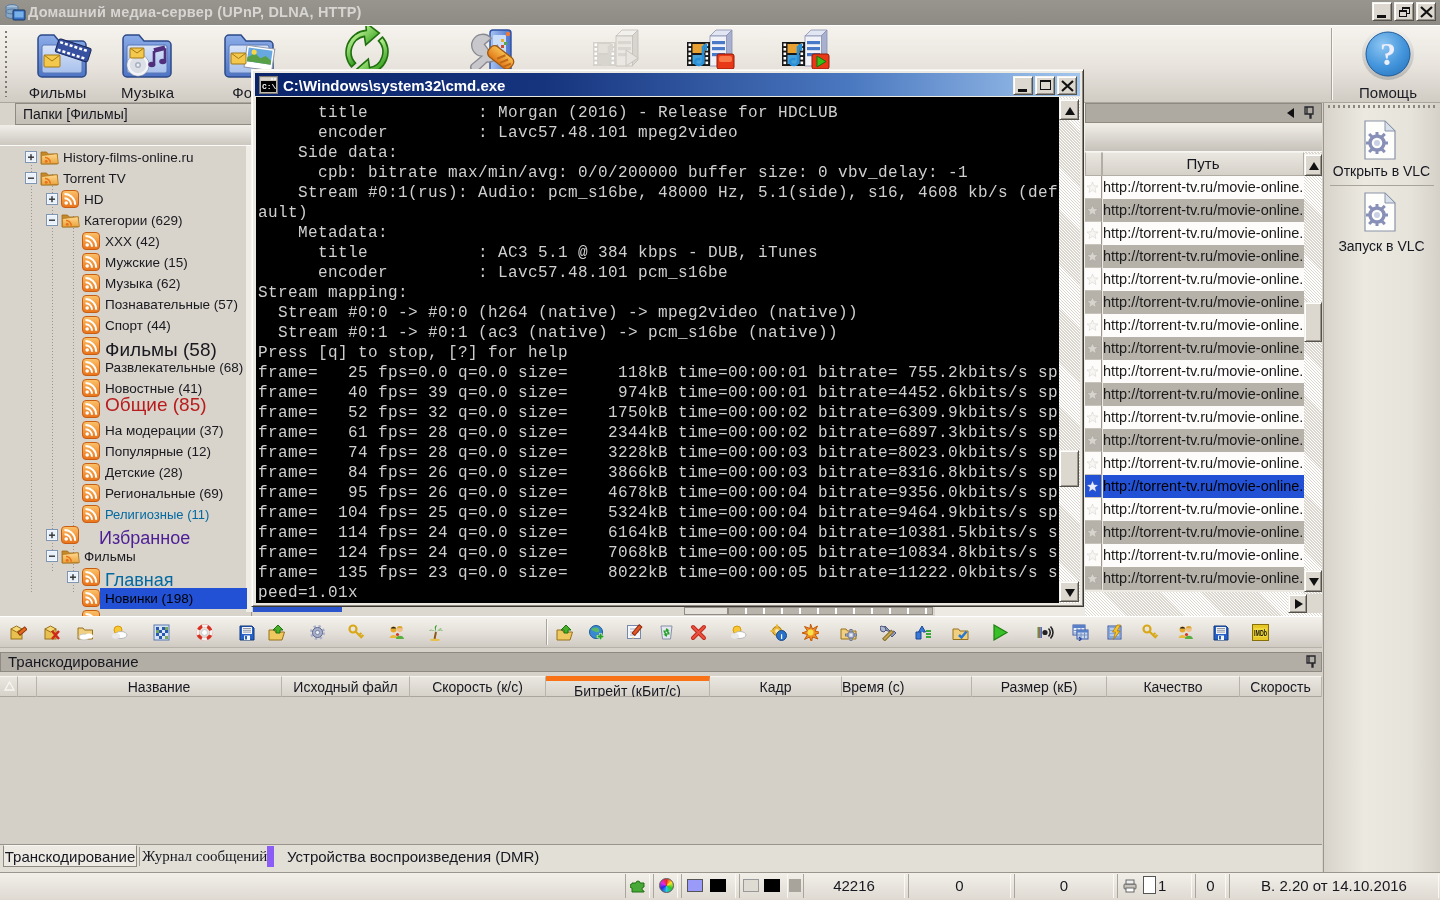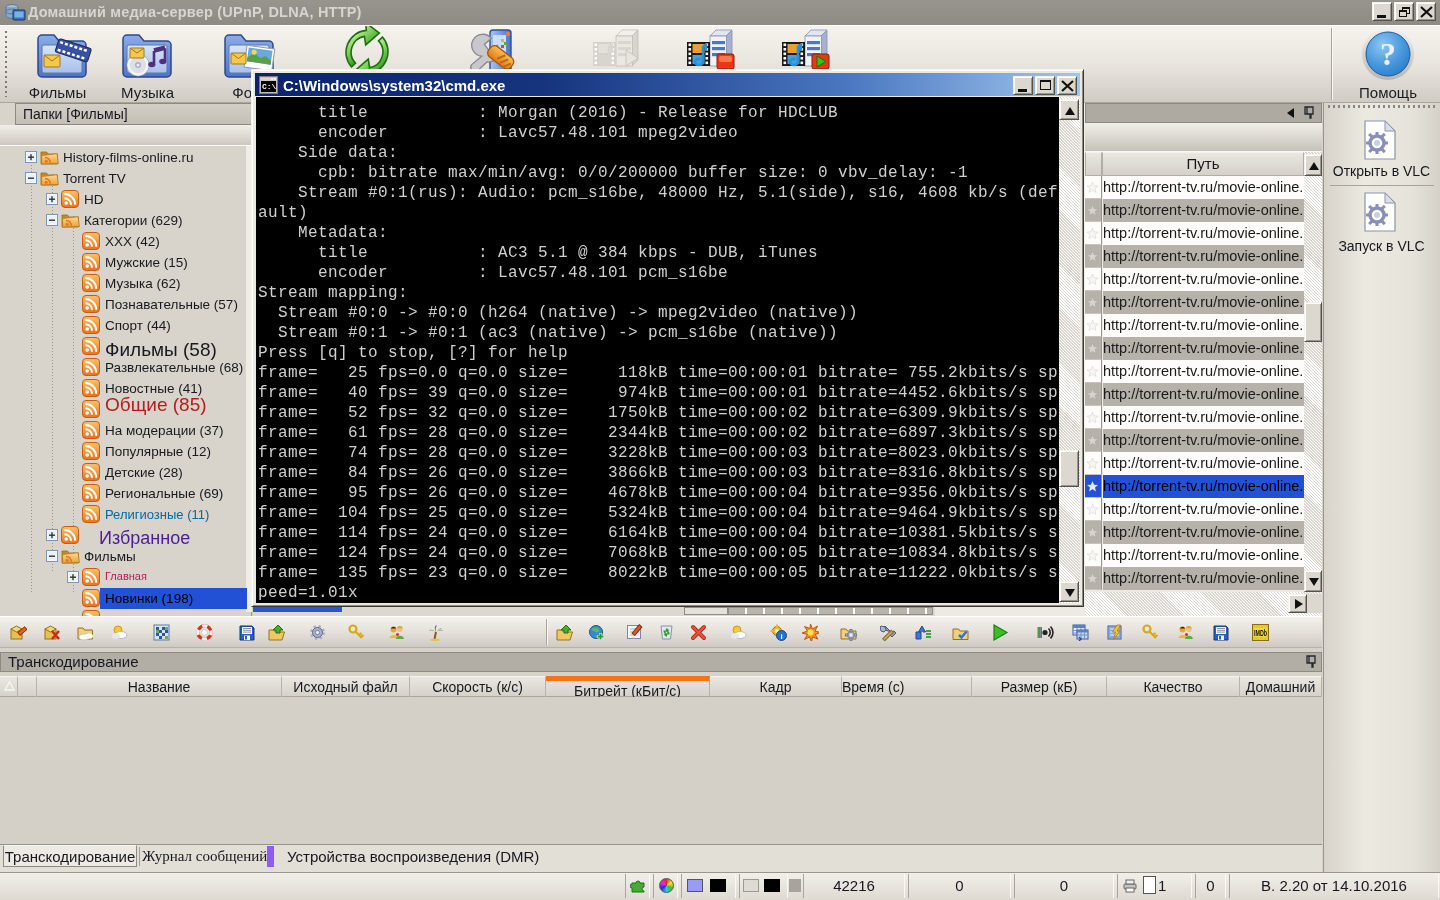--- a/index.html
+++ b/index.html
@@ -550,21 +550,21 @@
       <linearGradient id="g82_568" x1="0" y1="0" x2="0" y2="1">
 <stop offset="0" stop-color="#fbc26a"></stop>
         <stop offset="1" stop-color="#e9731a"></stop>
       </linearGradient>
     </defs>
 <rect x="0.5" y="0.5" width="17" height="17" rx="3.5" fill="url(#g82_568)" stroke="#c85e14"></rect>
 <circle cx="5.2" cy="13" r="1.8" fill="#fff"></circle>
 <path d="M3.5 8.2 a6.5 6.5 0 0 1 6.5 6.5" stroke="#fff" stroke-width="2" fill="none"></path>
 <path d="M3.5 4.0 a10.7 10.7 0 0 1 10.7 10.7" stroke="#fff" stroke-width="2" fill="none"></path>
 </svg>
-<div class="abs" style="left:105px;top:570px;font-size:11px;color:#be185d;white-space:nowrap;">Главная</div>
+<div class="abs" style="left:105px;top:570px;font-size:18px;color:#0369a1;white-space:nowrap;">Главная</div>
 <div class="abs" style="left:100px;top:588px;width:147px;height:21px;background:#2251d5;"></div>
 <svg style="position:absolute;left:82px;top:589px" width="18" height="18" viewBox="0 0 18 18">
 <defs>
       <linearGradient id="g82_589" x1="0" y1="0" x2="0" y2="1">
 <stop offset="0" stop-color="#fbc26a"></stop>
         <stop offset="1" stop-color="#e9731a"></stop>
       </linearGradient>
     </defs>
 <rect x="0.5" y="0.5" width="17" height="17" rx="3.5" fill="url(#g82_589)" stroke="#c85e14"></rect>
 <circle cx="5.2" cy="13" r="1.8" fill="#fff"></circle>
@@ -977,21 +977,21 @@
 <div class="abs" style="left:0px;top:676px;width:18px;height:21px;border-right:1px solid #b8b4ac;border-top:1px solid #f6f4ef;font-size:14px;color:#17171f;text-align:center;padding-top:2px;overflow:hidden;white-space:nowrap;"></div>
 <div class="abs" style="left:18px;top:676px;width:19px;height:21px;border-right:1px solid #b8b4ac;border-top:1px solid #f6f4ef;font-size:14px;color:#17171f;text-align:center;padding-top:2px;overflow:hidden;white-space:nowrap;"></div>
 <div class="abs" style="left:37px;top:676px;width:245px;height:21px;border-right:1px solid #b8b4ac;border-top:1px solid #f6f4ef;font-size:14px;color:#17171f;text-align:center;padding-top:2px;overflow:hidden;white-space:nowrap;">Название</div>
 <div class="abs" style="left:282px;top:676px;width:128px;height:21px;border-right:1px solid #b8b4ac;border-top:1px solid #f6f4ef;font-size:14px;color:#17171f;text-align:center;padding-top:2px;overflow:hidden;white-space:nowrap;">Исходный файл</div>
 <div class="abs" style="left:410px;top:676px;width:136px;height:21px;border-right:1px solid #b8b4ac;border-top:1px solid #f6f4ef;font-size:14px;color:#17171f;text-align:center;padding-top:2px;overflow:hidden;white-space:nowrap;">Скорость (к/с)</div>
 <div class="abs" style="left:546px;top:676px;width:164px;height:21px;border-right:1px solid #b8b4ac;border-top:5px solid #f97316;font-size:14px;color:#17171f;text-align:center;padding-top:2px;overflow:hidden;white-space:nowrap;">Битрейт (кБит/с)</div>
 <div class="abs" style="left:710px;top:676px;width:132px;height:21px;border-right:1px solid #b8b4ac;border-top:1px solid #f6f4ef;font-size:14px;color:#17171f;text-align:center;padding-top:2px;overflow:hidden;white-space:nowrap;">Кадр</div>
 <div class="abs" style="left:842px;top:676px;width:130px;height:21px;border-right:1px solid #b8b4ac;border-top:1px solid #f6f4ef;font-size:14px;color:#17171f;padding-top:2px;overflow:hidden;white-space:nowrap;">Время (с)</div>
 <div class="abs" style="left:972px;top:676px;width:135px;height:21px;border-right:1px solid #b8b4ac;border-top:1px solid #f6f4ef;font-size:14px;color:#17171f;text-align:center;padding-top:2px;overflow:hidden;white-space:nowrap;">Размер (кБ)</div>
 <div class="abs" style="left:1107px;top:676px;width:133px;height:21px;border-right:1px solid #b8b4ac;border-top:1px solid #f6f4ef;font-size:14px;color:#17171f;text-align:center;padding-top:2px;overflow:hidden;white-space:nowrap;">Качество</div>
-<div class="abs" style="left:1240px;top:676px;width:82px;height:21px;border-right:1px solid #b8b4ac;border-top:1px solid #f6f4ef;font-size:14px;color:#17171f;text-align:center;padding-top:2px;overflow:hidden;white-space:nowrap;">Домашний</div>
+<div class="abs" style="left:1240px;top:676px;width:82px;height:21px;border-right:1px solid #b8b4ac;border-top:1px solid #f6f4ef;font-size:14px;color:#17171f;text-align:center;padding-top:2px;overflow:hidden;white-space:nowrap;">Скорость</div>
 <svg class="abs" style="left:4px;top:681px" width="11" height="10" viewBox="0 0 11 10">
     <path d="M5.5 1 L10 9 L1 9 z" fill="none" stroke="#f8f6f2" stroke-width="1.3"></path>
   </svg>
 <div class="abs" style="left:0;top:697px;width:1322px;height:147px;background:#d4d0c8;"></div>
 <div class="abs" style="left:0;top:844px;width:1322px;height:28px;background:#e2dfd7;border-top:1px solid #98948c;"></div>
 <div class="abs" style="left:3px;top:845px;width:134px;height:22px;background:#eceae3;border:1px solid #8e8a82;border-top:1px solid #f8f6f2;font-size:15px;color:#17171f;text-align:center;padding-top:2px;white-space:nowrap;">Транскодирование</div>
 <div class="abs" style="left:139px;top:847px;width:1px;height:19px;background:#a29e96;"></div>
 <div class="abs" style="left:142px;top:846px;width:132px;height:21px;font-size:15px;color:#17171f;text-align:center;padding-top:2px;white-space:nowrap;border-right:7px solid #8b5cf6;font-family:Liberation Serif, serif;">Журнал сообщений</div>
 <div class="abs" style="left:287px;top:846px;width:245px;height:21px;font-size:15px;color:#17171f;text-align:center;padding-top:2px;white-space:nowrap;">Устройства воспроизведения (DMR)</div>
 <div class="abs" style="left:0;top:872px;width:1440px;height:28px;background:linear-gradient(#f2efe9,#dedad2);border-top:1px solid #9a968e;"></div>

